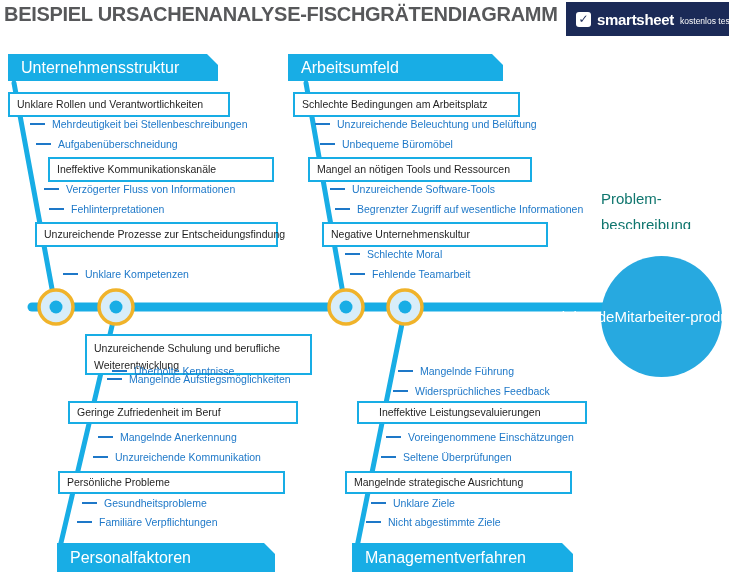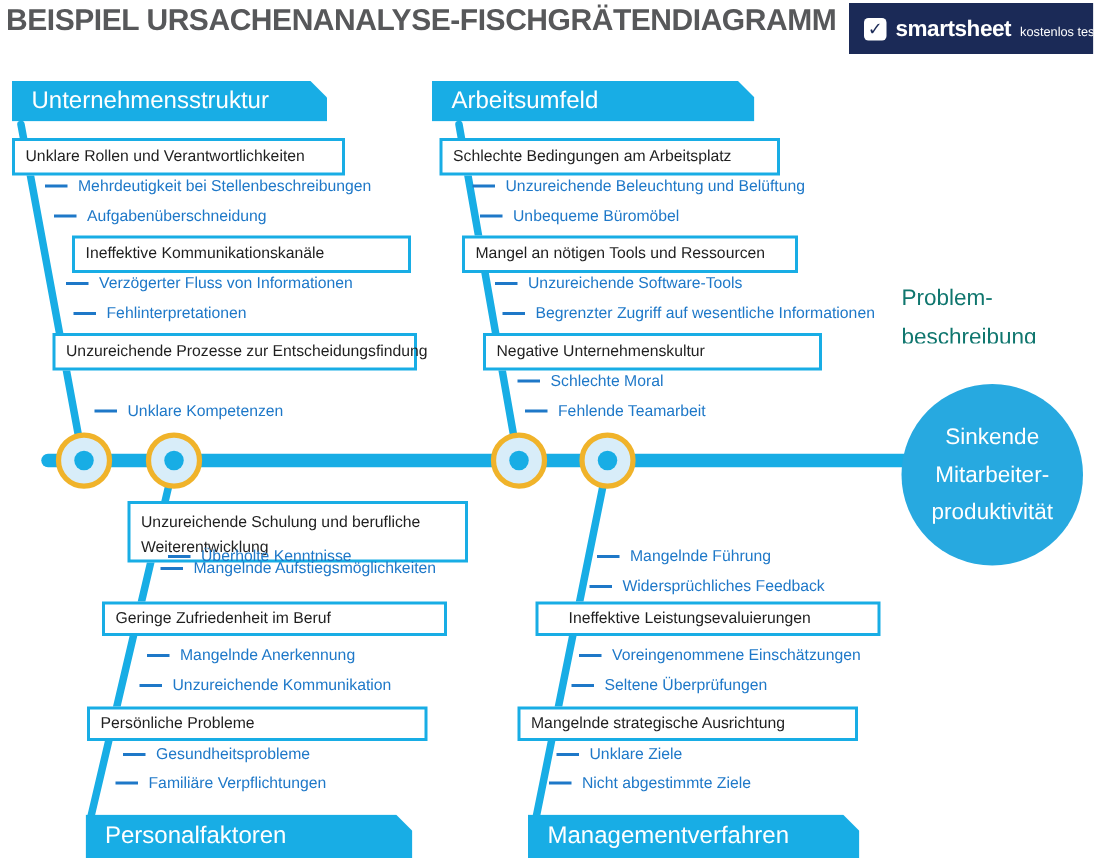--- a/index.html
+++ b/index.html
@@ -47,21 +47,21 @@
   .sub .dash{width:15px;height:2px;background:#1e78c8;margin-right:7px;flex:0 0 auto;}
   .problem-label{
     position:absolute;left:601px;top:190px;width:126px;
     color:#0f766e;font-size:15px;z-index:3;
   }
   .problem-label .l1{height:20px;}
   .problem-label .l2{height:13px;overflow:hidden;margin-top:6px;}
   .effect{
     position:absolute;left:601px;top:256px;width:121px;height:121px;
     border-radius:50%;background:#27a9e0;color:#ffffff;font-size:15px;
-    display:flex;flex-direction:column;align-items:center;justify-content:center;
+    display:flex;flex-direction:row;align-items:center;justify-content:center;
     text-align:center;line-height:25px;z-index:3;
   }
 </style>
 </head>
 <body>
 
 <div id="stage">
 
   <div class="title">BEISPIEL URSACHENANALYSE-FISCHGRÄTENDIAGRAMM</div>
 

